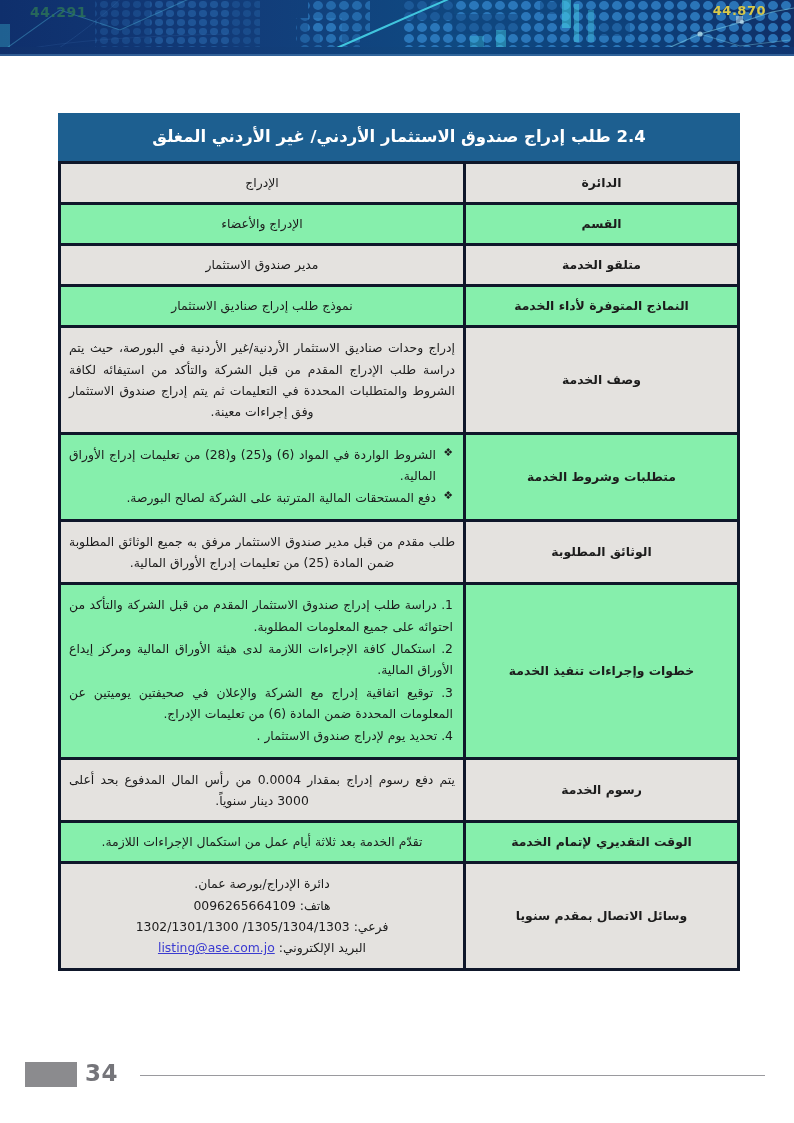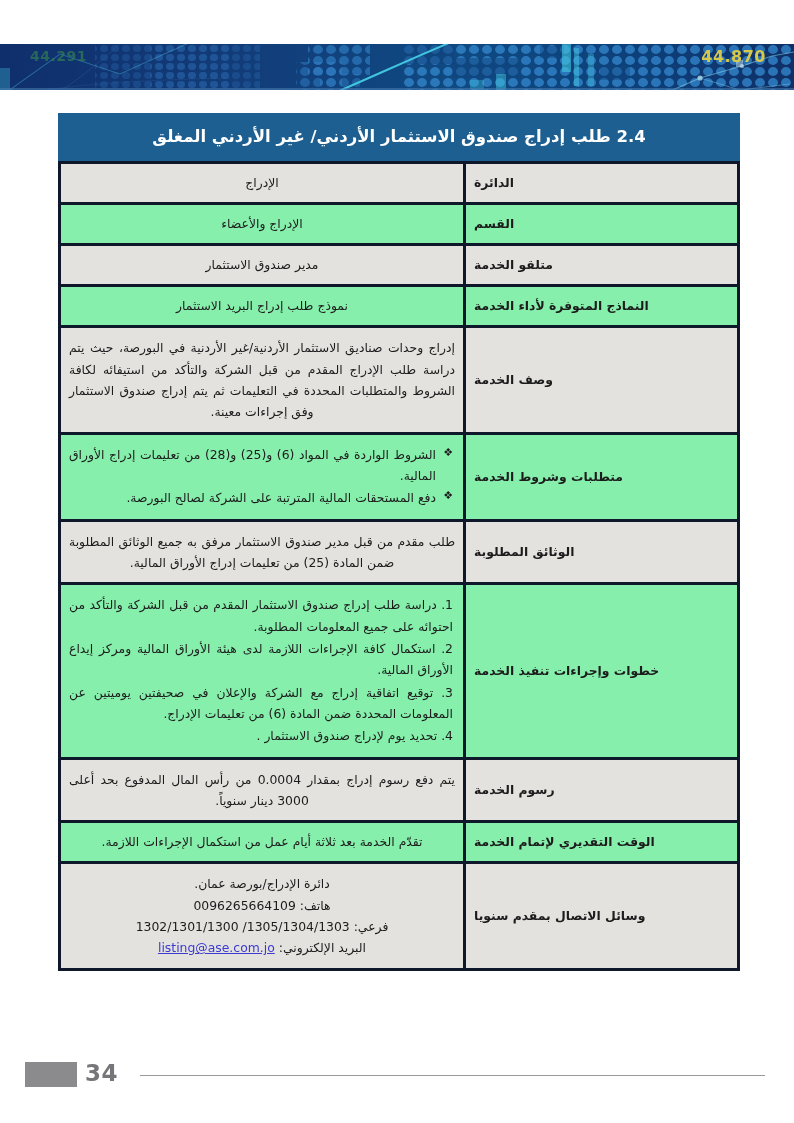--- a/index.html
+++ b/index.html
@@ -13,24 +13,23 @@
     position: relative;
     font-family: "DejaVu Sans", "Liberation Sans", sans-serif;
     overflow: hidden;
   }
 
   
   .banner {
     position: absolute;
     top: 0; left: 0;
     width: 794px;
-    height: 46px;
+    height: 56px;
     overflow: hidden;
     background: linear-gradient(100deg, #10306b 0%, #123a77 28%, #10487f 55%, #0d3f7a 78%, #0f3570 100%);
-    margin-top: 44px;
   }
   .banner svg { display: block; position: absolute; top: 0; left: 0; }
   .banner-underline {
     position: absolute;
     left: 0; bottom: 0;
     width: 794px; height: 2px;
     background: #4a7fb5;
     opacity: .55;
   }
   .banner-num {
@@ -40,21 +39,21 @@
     letter-spacing: .5px;
   }
   .banner-num-left {
     left: 30px; top: 4px;
     font-size: 14px;
     color: #2f7a55;
     opacity: .75;
   }
   .banner-num-right {
     right: 28px; top: 3px;
-    font-size: 16px;
+    font-size: 13px;
     color: #d8c84a;
   }
 
   
   .service-table {
     position: absolute;
     top: 113px;
     left: 58px;
     width: 682px;
     border-collapse: collapse;
@@ -76,21 +75,21 @@
     border: 3px solid #0f172a;
     padding: 9px 8px;
     font-size: 12.4px;
     line-height: 1.62;
     color: #1c1c1c;
     vertical-align: middle;
     margin-left: 18px;
   }
   .col-label {
     width: 255px;
-    text-align: left;
+    text-align: center;
     font-weight: bold;
     font-size: 12.6px;
   }
   .col-value {
     text-align: center;
   }
   .row-shade td { background: #e4e2df; }
   .row-plain td { background: #86efac; }
 
   .val-block {
@@ -242,21 +241,21 @@
       <td class="col-value">الإدراج والأعضاء</td>
     </tr>
 
     <tr class="row-shade">
       <td class="col-label">متلقو الخدمة</td>
       <td class="col-value">مدير صندوق الاستثمار</td>
     </tr>
 
     <tr class="row-plain">
       <td class="col-label">النماذج المتوفرة لأداء الخدمة</td>
-      <td class="col-value">نموذج طلب إدراج البريد الاستثمار</td>
+      <td class="col-value">نموذج طلب إدراج صناديق الاستثمار</td>
     </tr>
 
     <tr class="row-shade">
       <td class="col-label">وصف الخدمة</td>
       <td class="col-value">
         <div class="val-block">إدراج وحدات صناديق الاستثمار الأردنية/غير الأردنية في البورصة، حيث يتم دراسة طلب الإدراج المقدم من قبل الشركة والتأكد من استيفائه لكافة الشروط والمتطلبات المحددة في التعليمات ثم يتم إدراج صندوق الاستثمار وفق إجراءات معينة.</div>
       </td>
     </tr>
 
     <tr class="row-plain">

